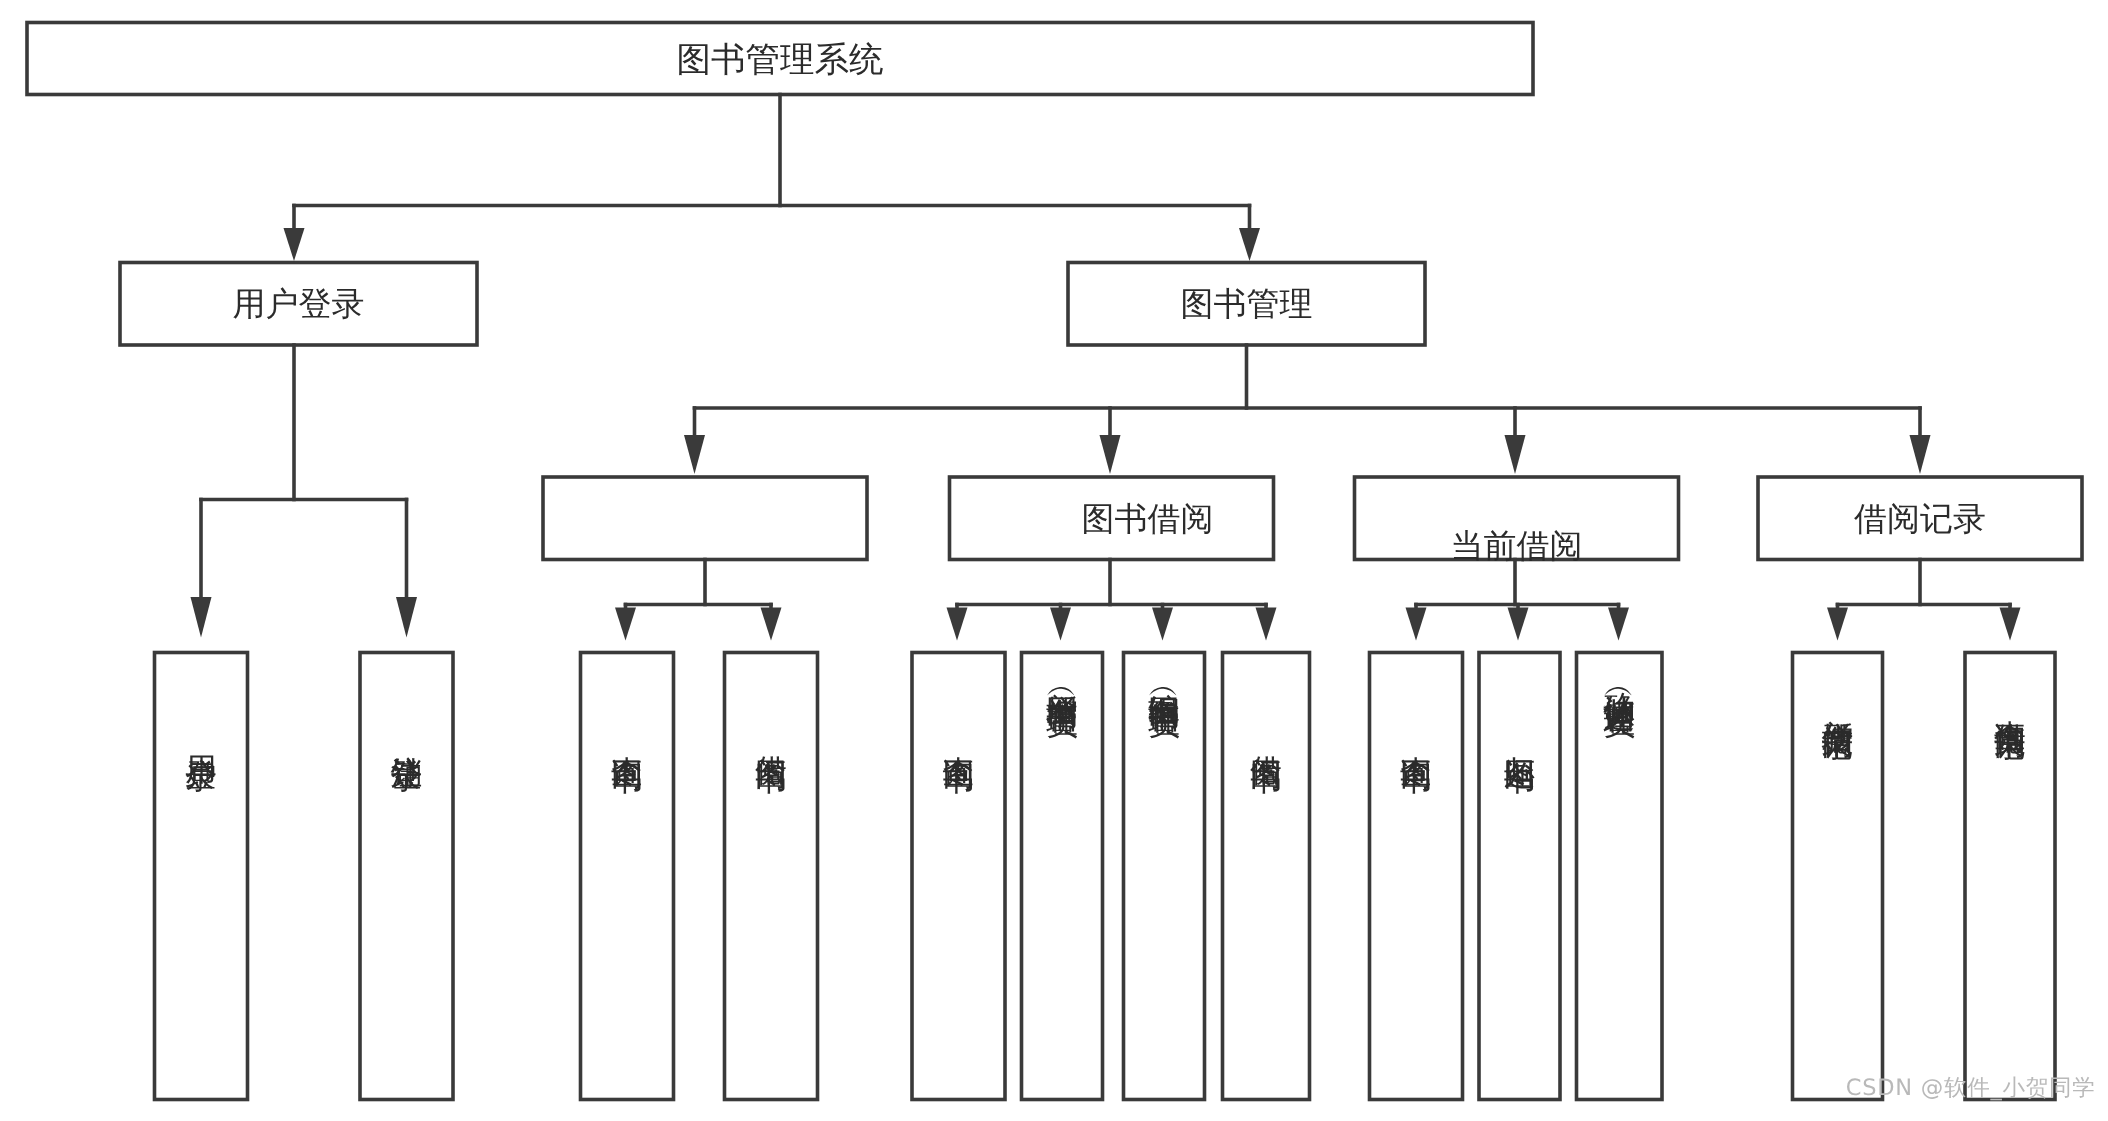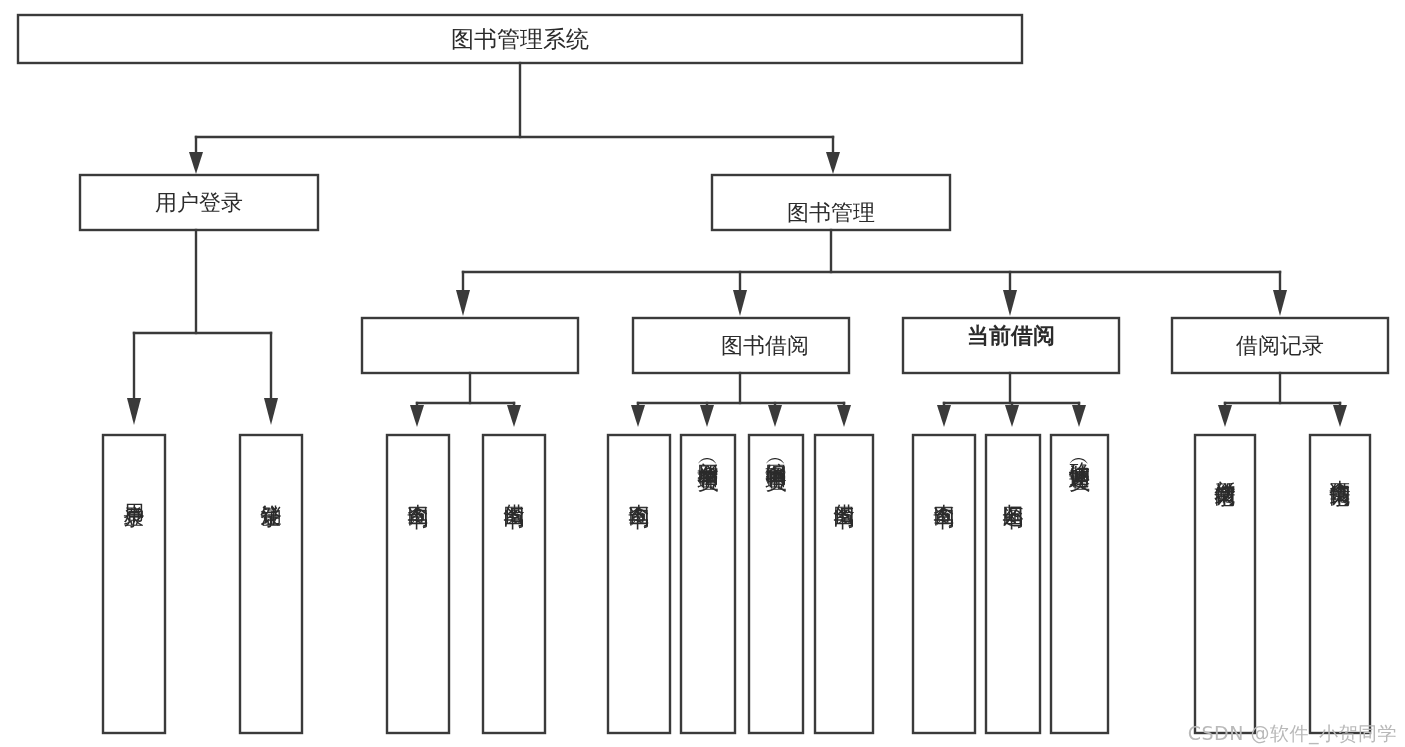--- a/index.html
+++ b/index.html
@@ -69,23 +69,23 @@
     font-size: 22px;
     color: #2b2b2b;
     white-space: nowrap;
   }
   .h-text.root-title {
     font-size: 23px;
   }
   #watermark {
     position: absolute;
     right: 8px;
-    bottom: 0;
-    font-family: "DejaVu Sans", "Liberation Sans", sans-serif;
-    font-size: 19px;
+    bottom: 12px;
+    font-family: "DejaVu Sans", "Liberation Sans", sans-serif;
+    font-size: 15px;
     color: #b9b9b9;
     white-space: nowrap;
     letter-spacing: 0.5px;
   }
 </style>
 </head>
 <body>
 
 <div id="diagram-root">
 
@@ -181,28 +181,28 @@
     <rect class="node-box" x="1310" y="435" width="60" height="298"></rect>
   </svg>
 
   <div class="h-text-wrap" style="left:18px; top:15px; width:1004px; height:48px;">
     <span class="h-text root-title">图书管理系统</span>
   </div>
 
   <div class="h-text-wrap" style="left:80px; top:175px; width:238px; height:55px;">
     <span class="h-text">用户登录</span>
   </div>
-  <div class="h-text-wrap" style="left:712px; top:185px; width:238px; height:55px;justify-content:center;">
+  <div class="h-text-wrap" style="left:712px; top:175px; width:238px; height:55px;justify-content:center;">
     <span class="h-text">图书管理</span>
   </div>
 
   <div class="h-text-wrap" style="left:633px; top:318px; width:216px; height:55px;padding-left:24px;">
     <span class="h-text">图书借阅</span>
   </div>
-  <div class="h-text-wrap" style="left:903px; top:308px; width:216px; height:55px;font-weight:bold;">
+  <div class="h-text-wrap" style="left:903px; top:336px; width:216px; height:55px;">
     <span class="h-text">当前借阅</span>
   </div>
   <div class="h-text-wrap" style="left:1172px; top:318px; width:216px; height:55px;text-align:center;">
     <span class="h-text">借阅记录</span>
   </div>
 
   <div class="vertical-text-wrap" style="left:103px; top:435px; width:62px; height:298px; padding-top:52px; box-sizing:border-box;">
     <span class="vertical-text">用户登录</span>
   </div>
   <div class="vertical-text-wrap" style="left:240px; top:435px; width:62px; height:298px; padding-top:52px; box-sizing:border-box;">

